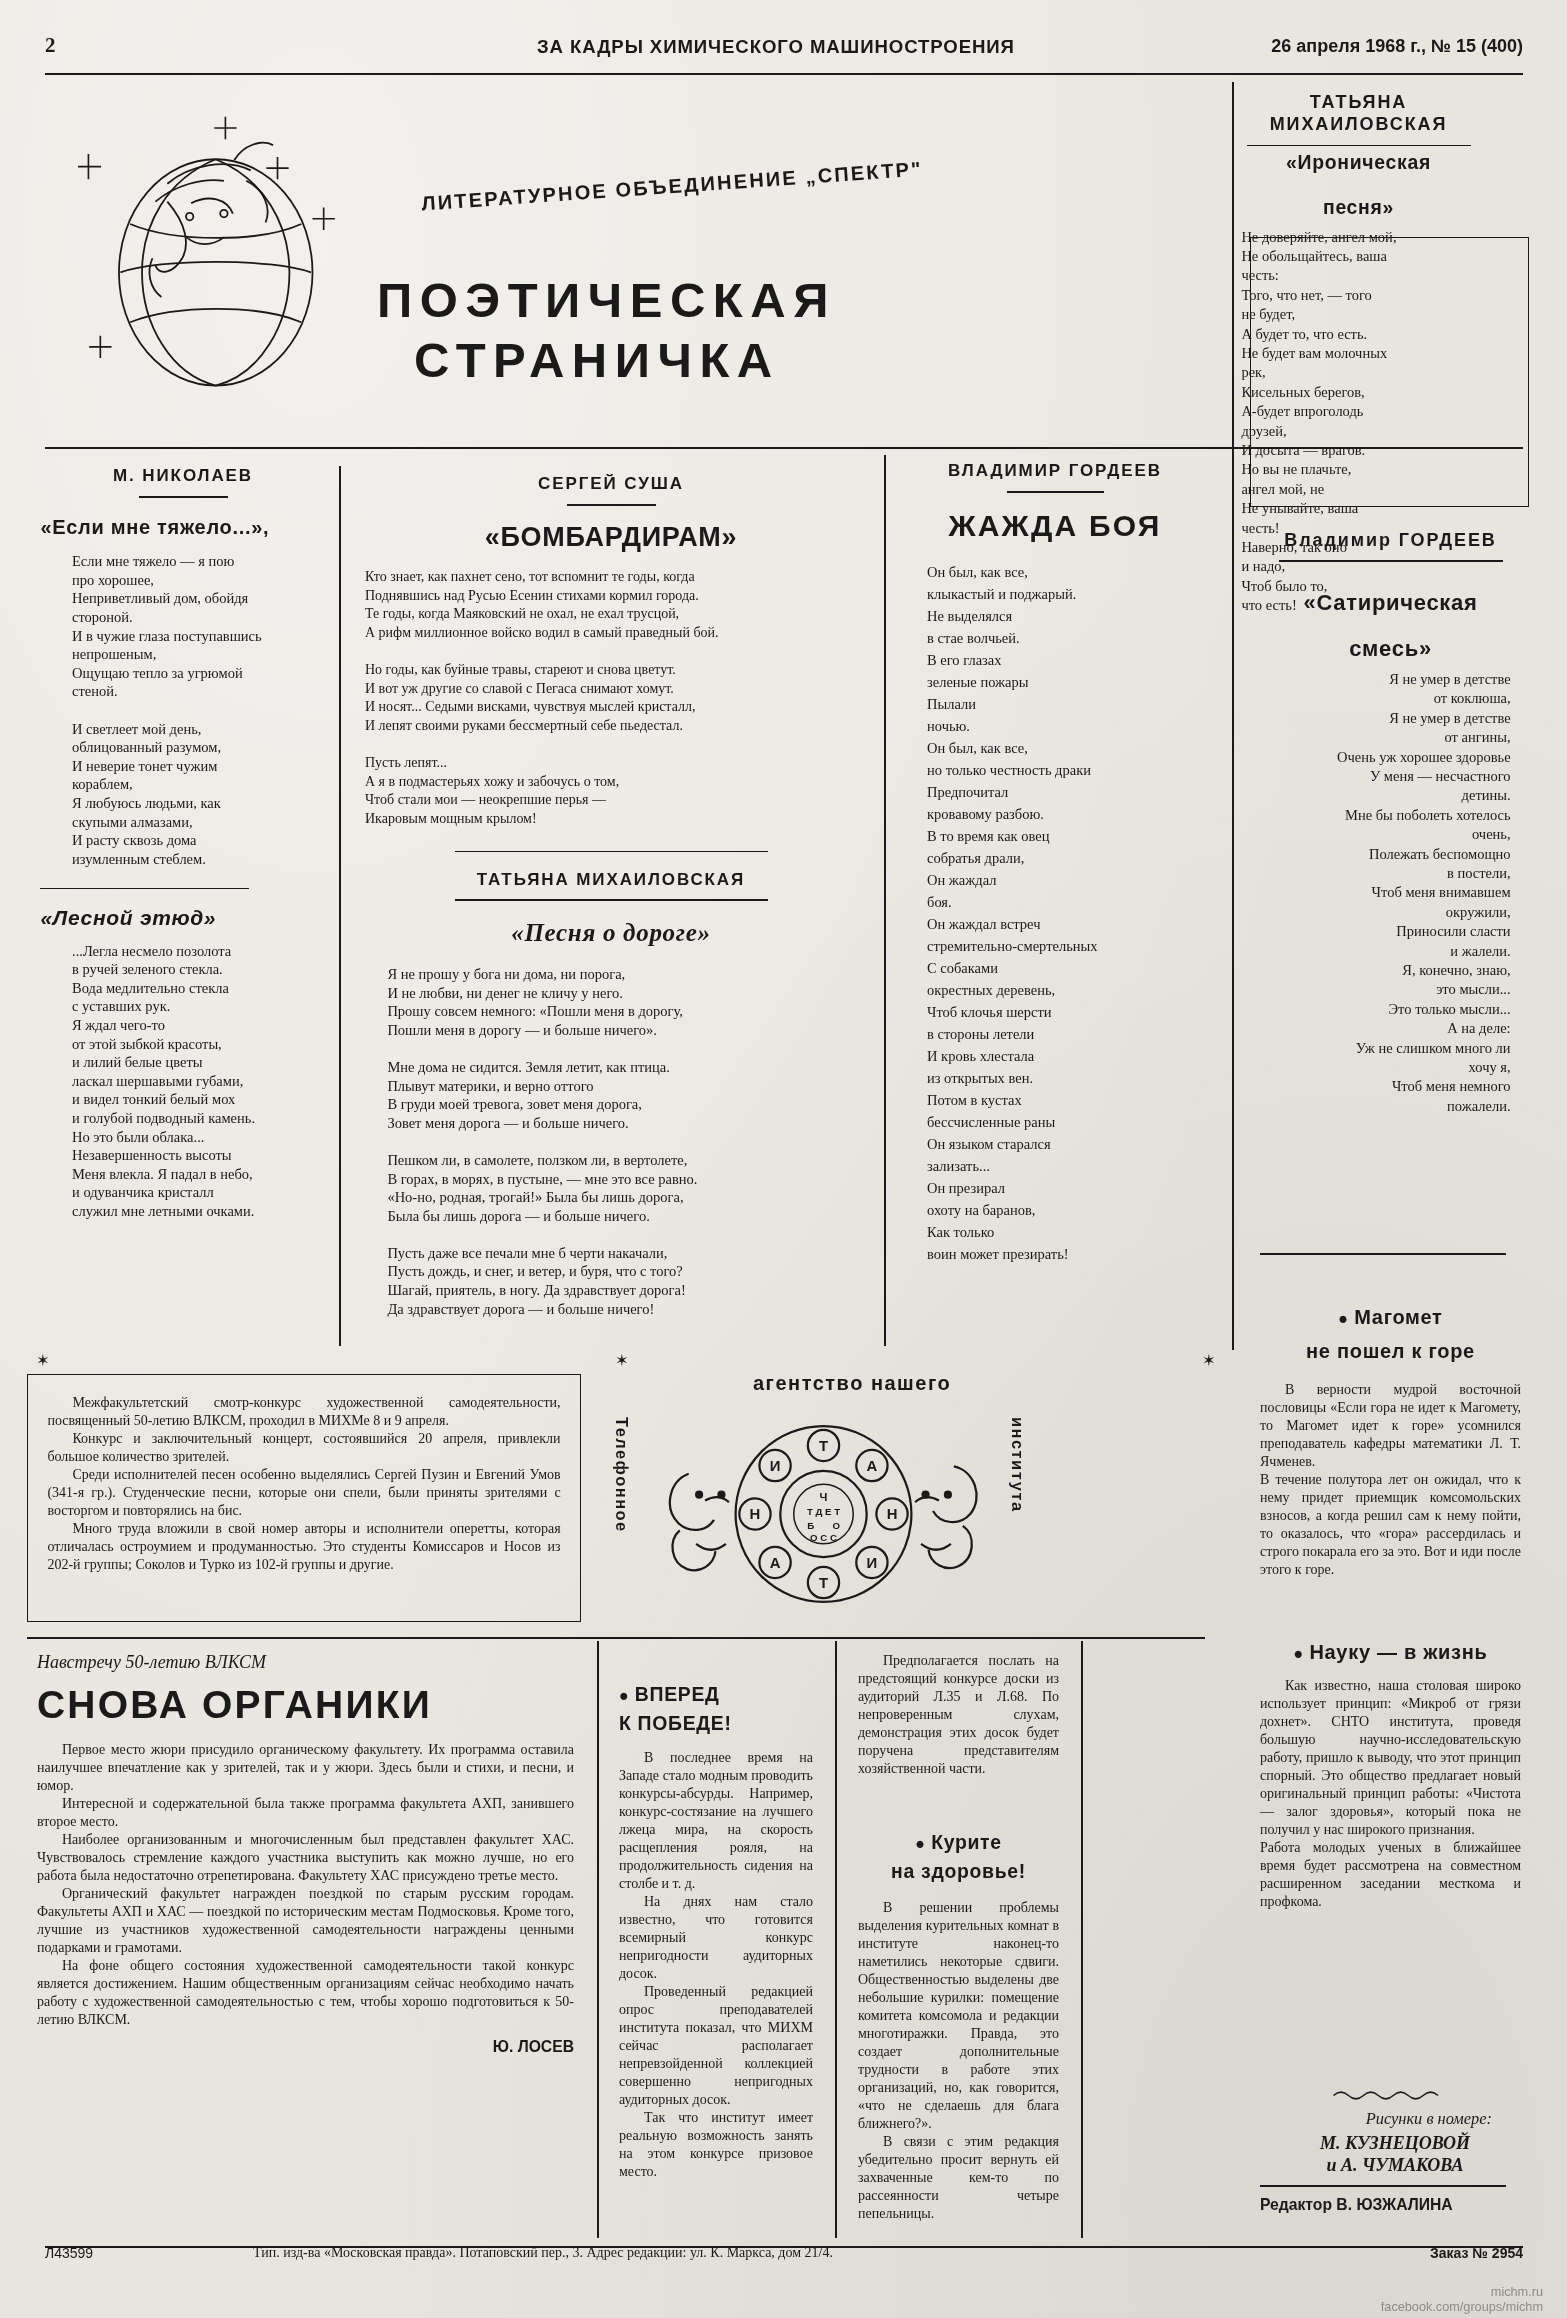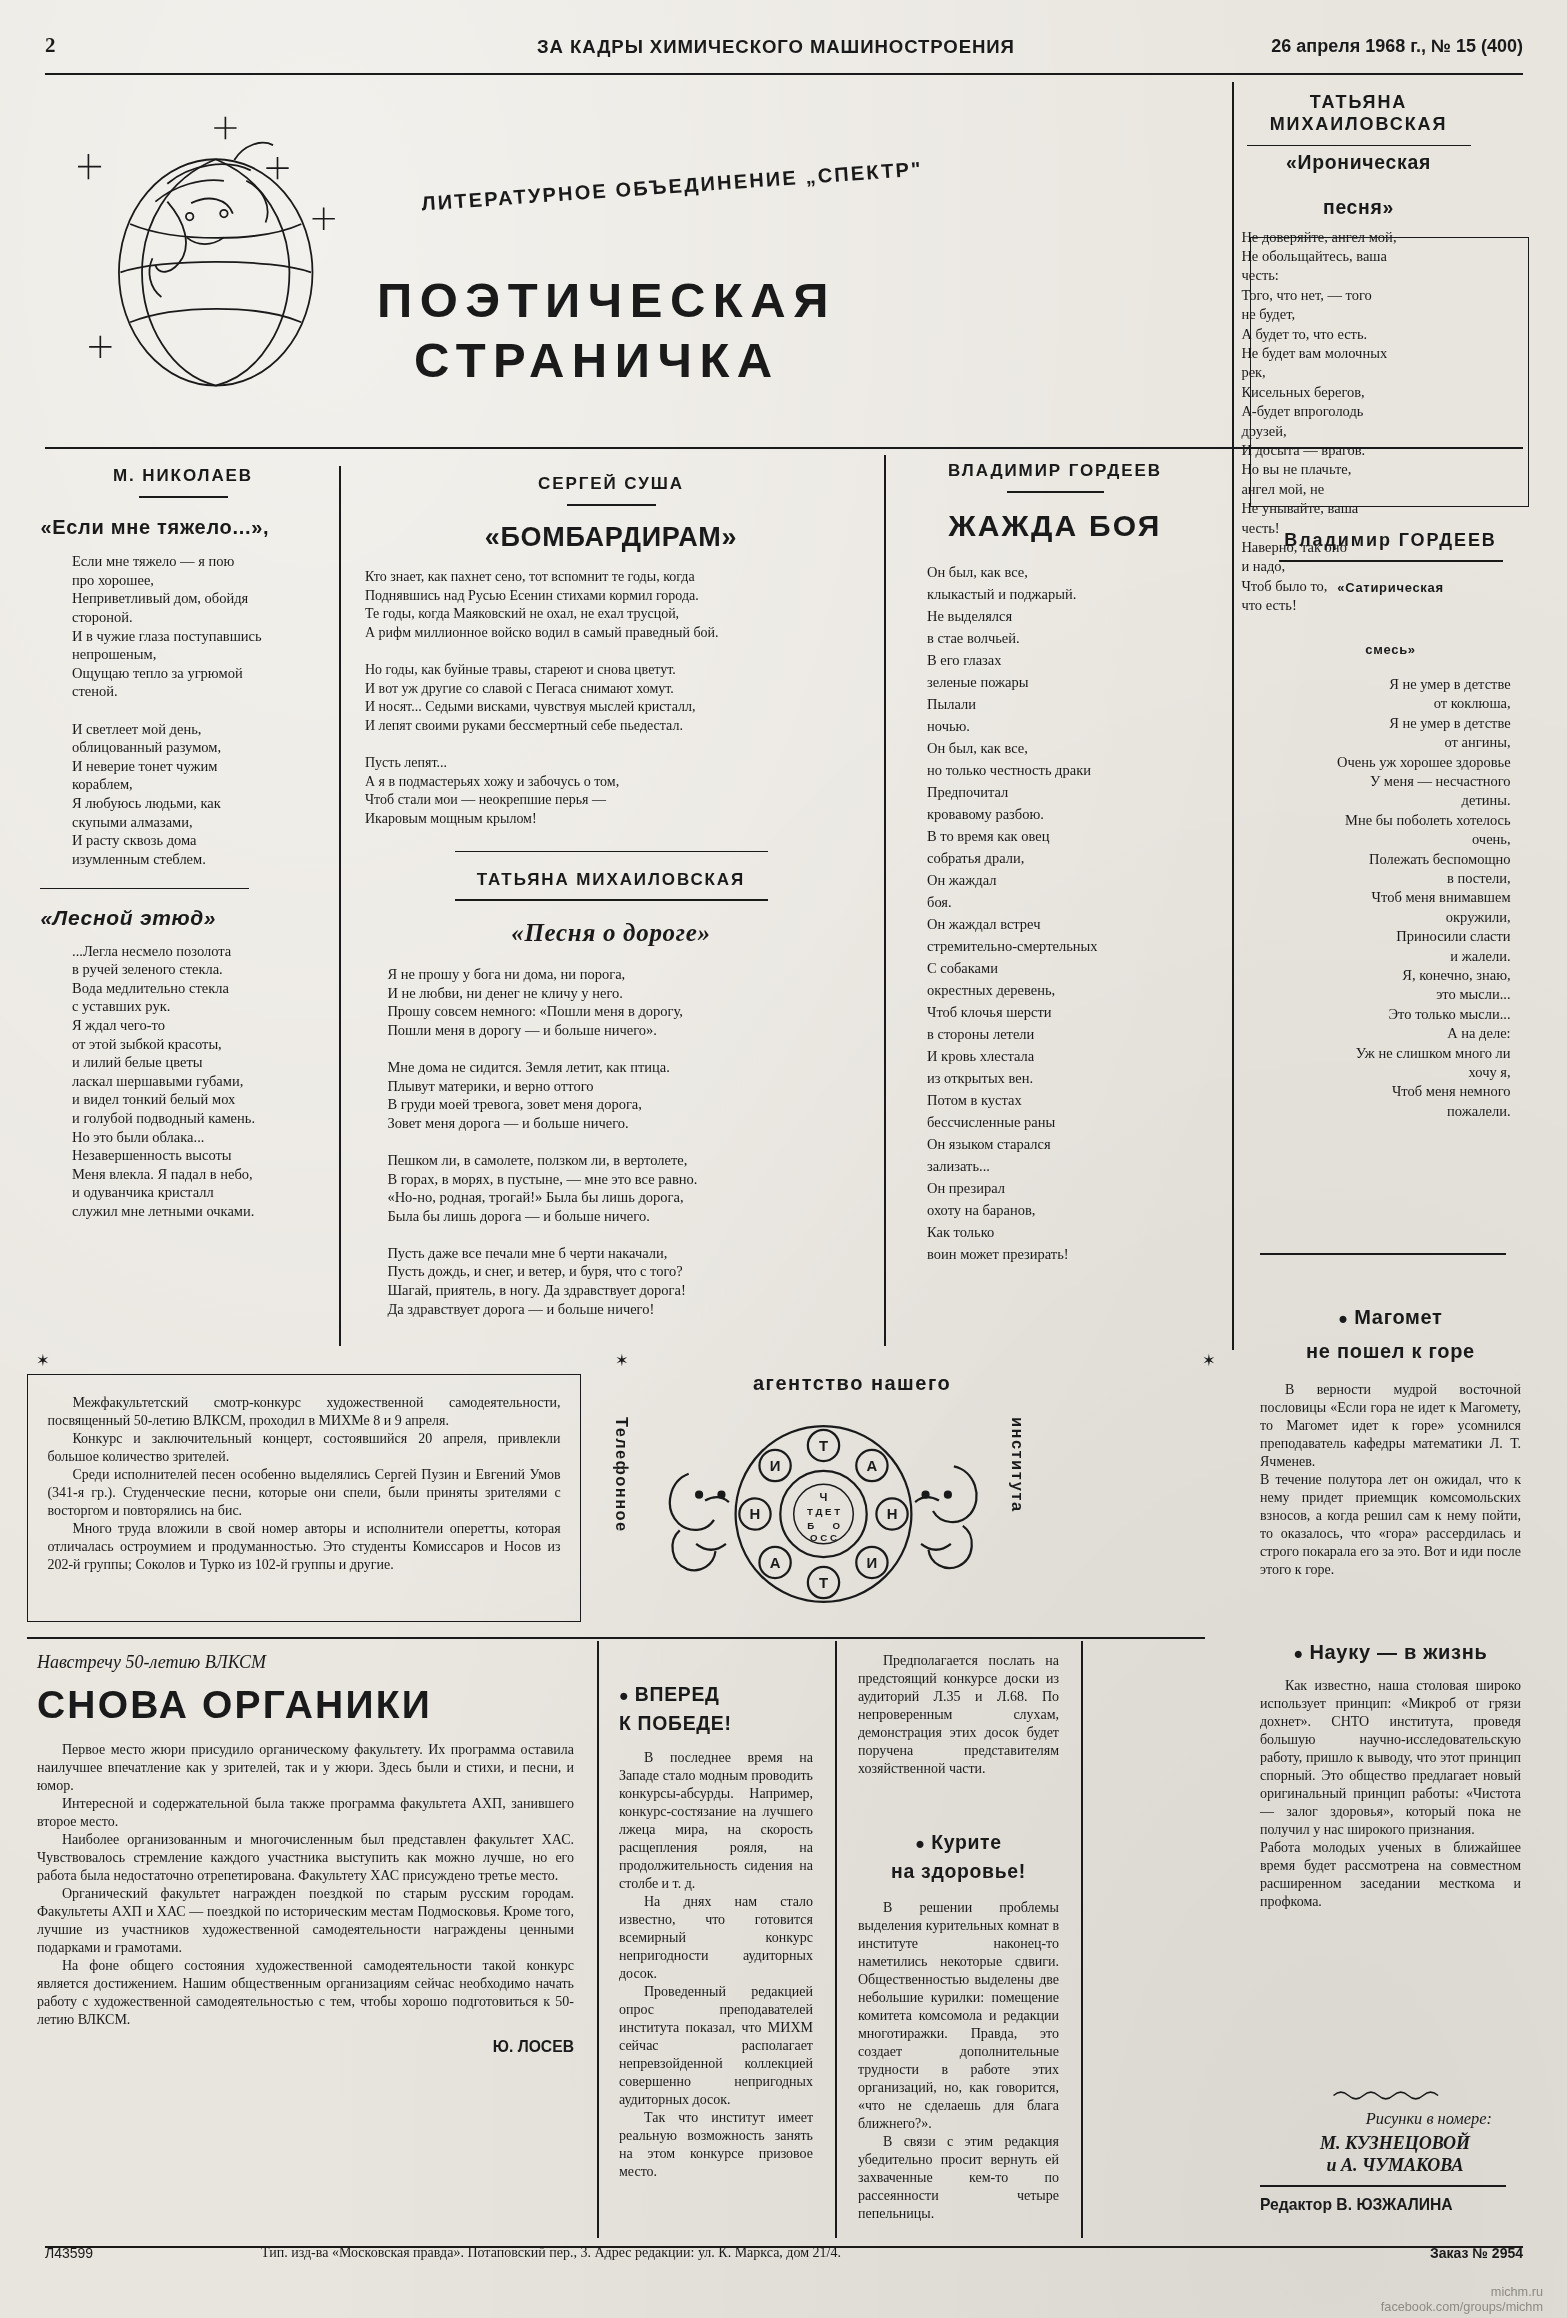--- a/index.html
+++ b/index.html
@@ -45,21 +45,21 @@
   .boxed{position:absolute;border:1.5px solid #1a1a1a;}
   .vert-label{position:absolute;font-family:"Liberation Sans",sans-serif;font-weight:bold;font-size:16.4px;letter-spacing:1.5px;writing-mode:vertical-rl;}
   .agency{font-family:"Liberation Sans",sans-serif;font-weight:bold;font-size:20px;letter-spacing:1.5px;}
 
   .big-head{font-family:"Liberation Sans",sans-serif;font-weight:bold;font-size:39px;letter-spacing:2.2px;}
   .ital{font-style:italic;font-size:16.4px;}
   .sig{font-family:"Liberation Sans",sans-serif;font-weight:bold;font-size:15.7px;text-align:right;}
 
   .footer{position:absolute;left:45px;right:45px;bottom:34px;height:45px;font-size:14px;}
   .fl{position:absolute;left:0;top:4.5px;font-family:"Liberation Sans",sans-serif;}
-  .fc{position:absolute;left:216px;top:4.5px;}
+  .fc{position:absolute;left:208px;top:4.5px;}
   .fr{position:absolute;right:0;top:4.5px;font-family:"Liberation Sans",sans-serif;font-weight:bold;}
   .wm{position:absolute;right:25px;bottom:4.5px;color:#8d8a84;font-size:12.7px;text-align:right;line-height:15px;font-family:"Liberation Sans",sans-serif;}
   .star{position:absolute;font-size:16.4px;}
 </style>
 </head>
 <body>
 
 <div class="page">
 
   <div class="masthead">
@@ -258,21 +258,21 @@
 Наверно, так оно
            и надо,
 Чтоб было то,
           что есть!</div>
   </div>
   <div class="boxed" style="left:1250px;top:237px;width:277px;height:268px;border-width:1.5px;"></div>
 
   <div class="blk" style="left:1260px;top:530px;width:261px;">
     <div class="author" style="font-size:18px;">Владимир  ГОРДЕЕВ</div>
     <div class="hline" style="position:relative;margin:9px auto 0;width:224px;height:1.5px;"></div>
-    <div class="poem-title" style="margin-top:10px;white-space:pre-line;font-size:13px;line-height:31px;">«Сатирическая
+    <div class="poem-title" style="margin-top:29px;white-space:pre-line;font-size:22px;line-height:23px;">«Сатирическая
 
 смесь»</div>
     <div class="verse" style="margin-top:10.4px;text-align:right;padding-right:10.4px;line-height:19.4px;">Я не умер в детстве
           от коклюша,
 Я не умер в детстве
           от ангины,
 Очень уж хорошее здоровье
 У меня — несчастного
                  детины.
 Мне бы поболеть  хотелось

